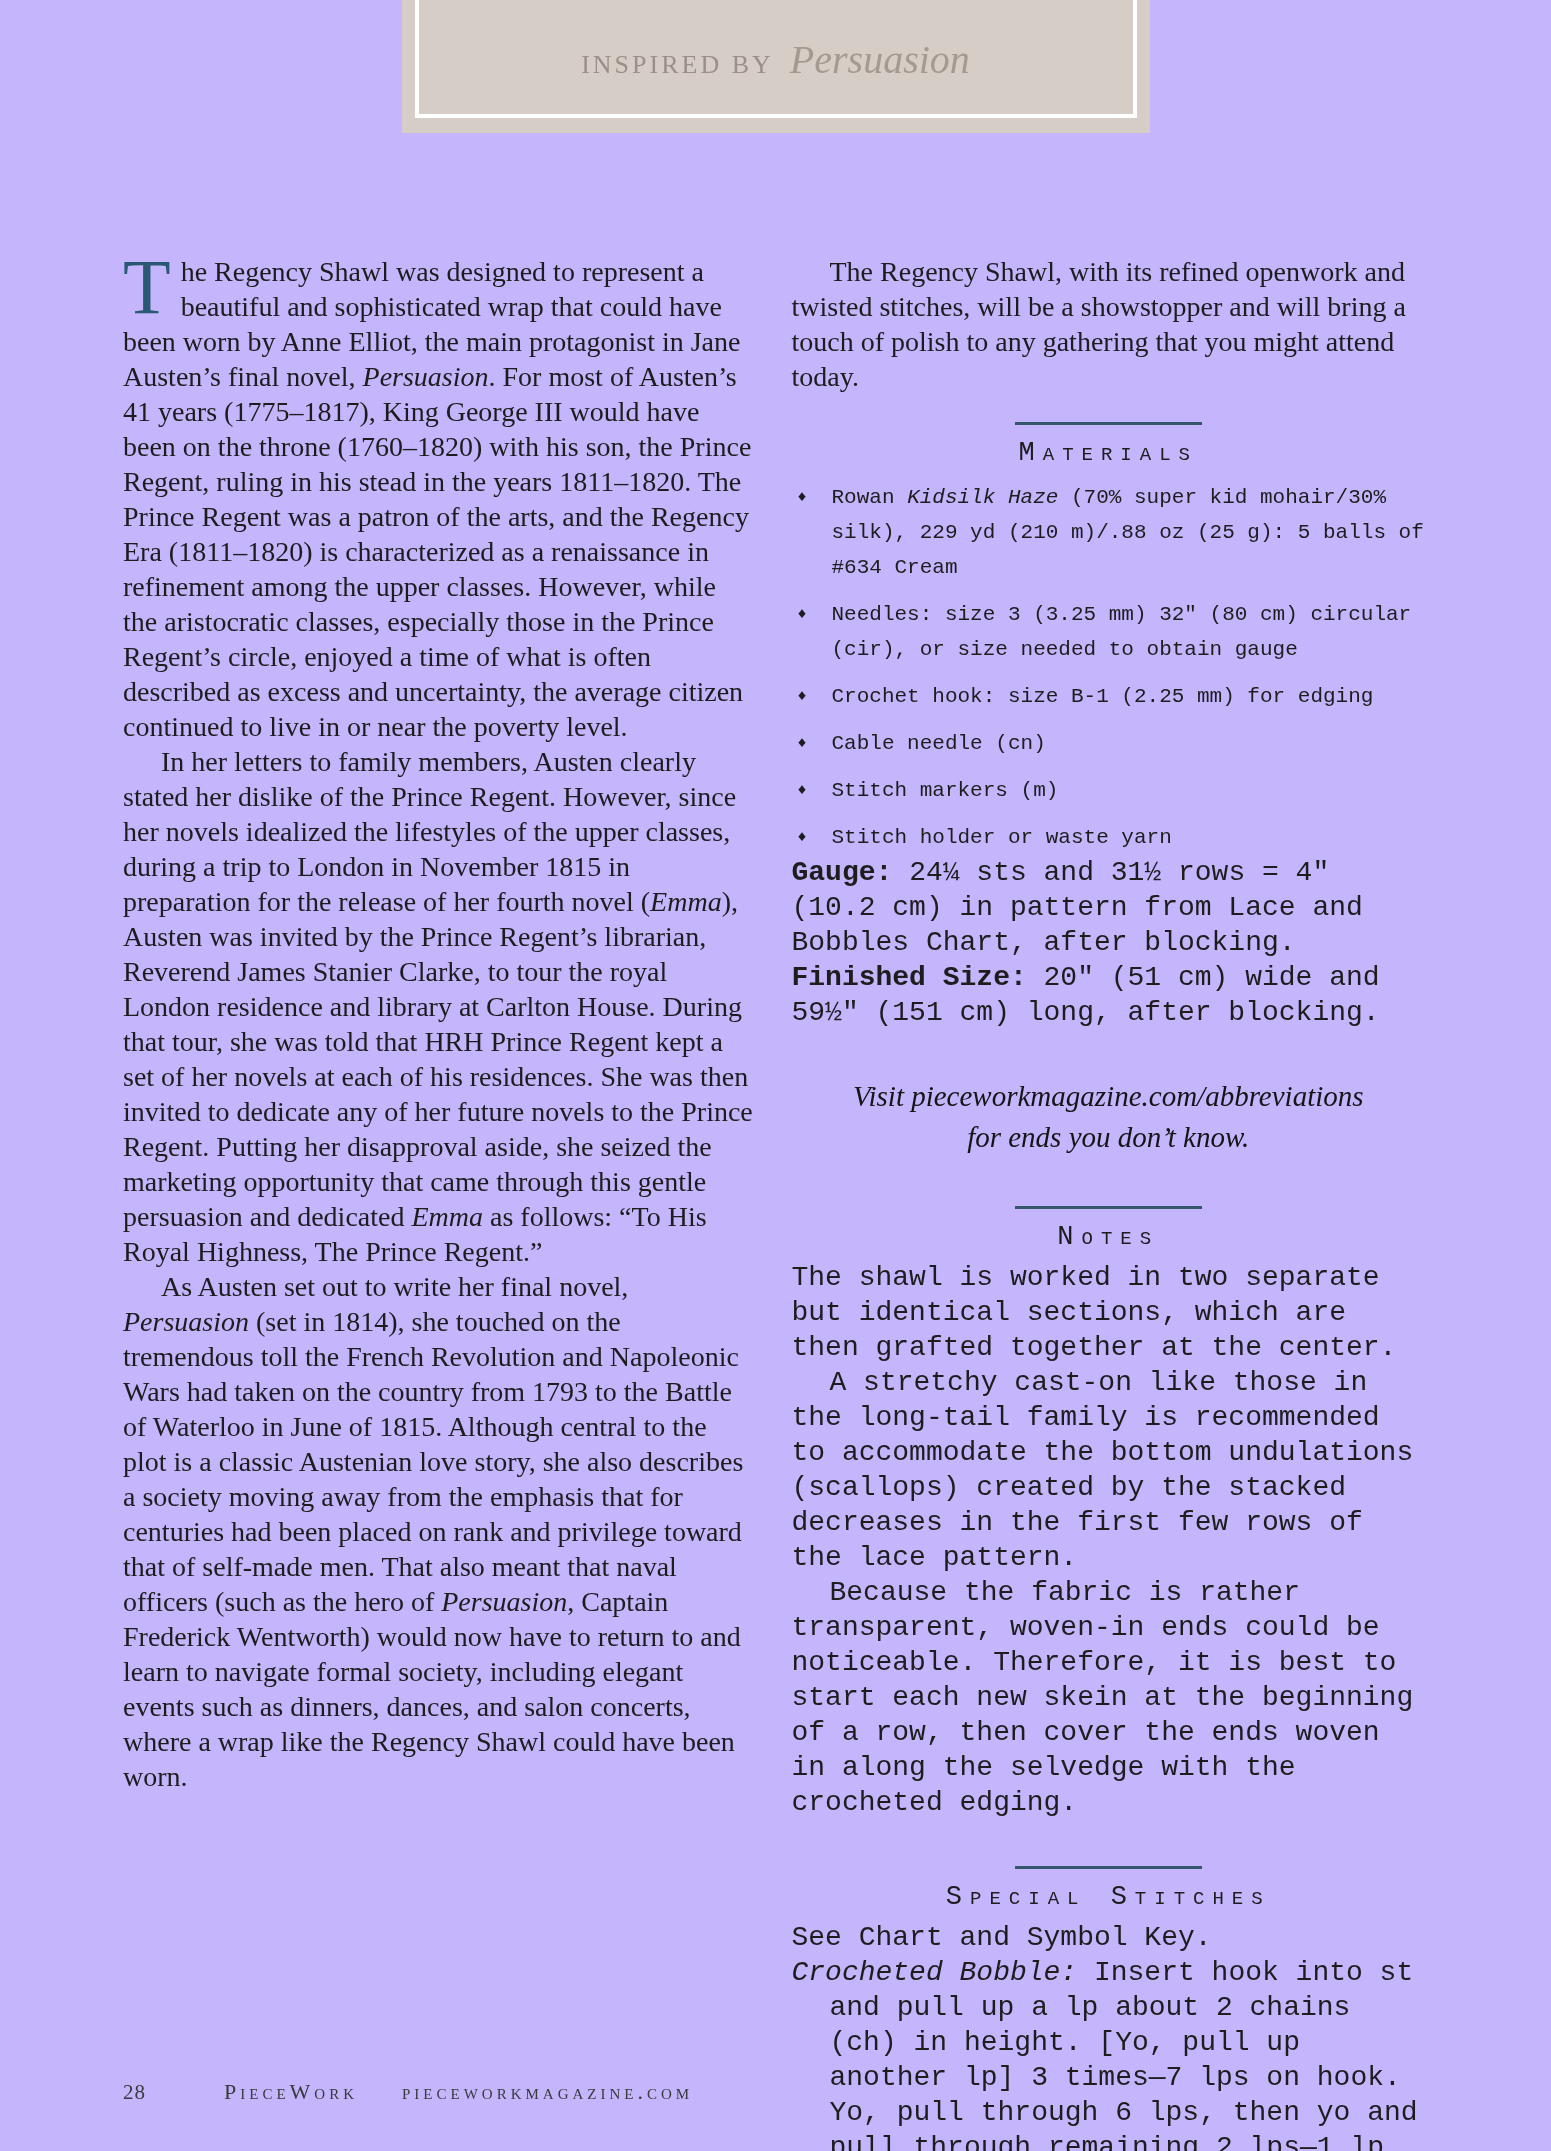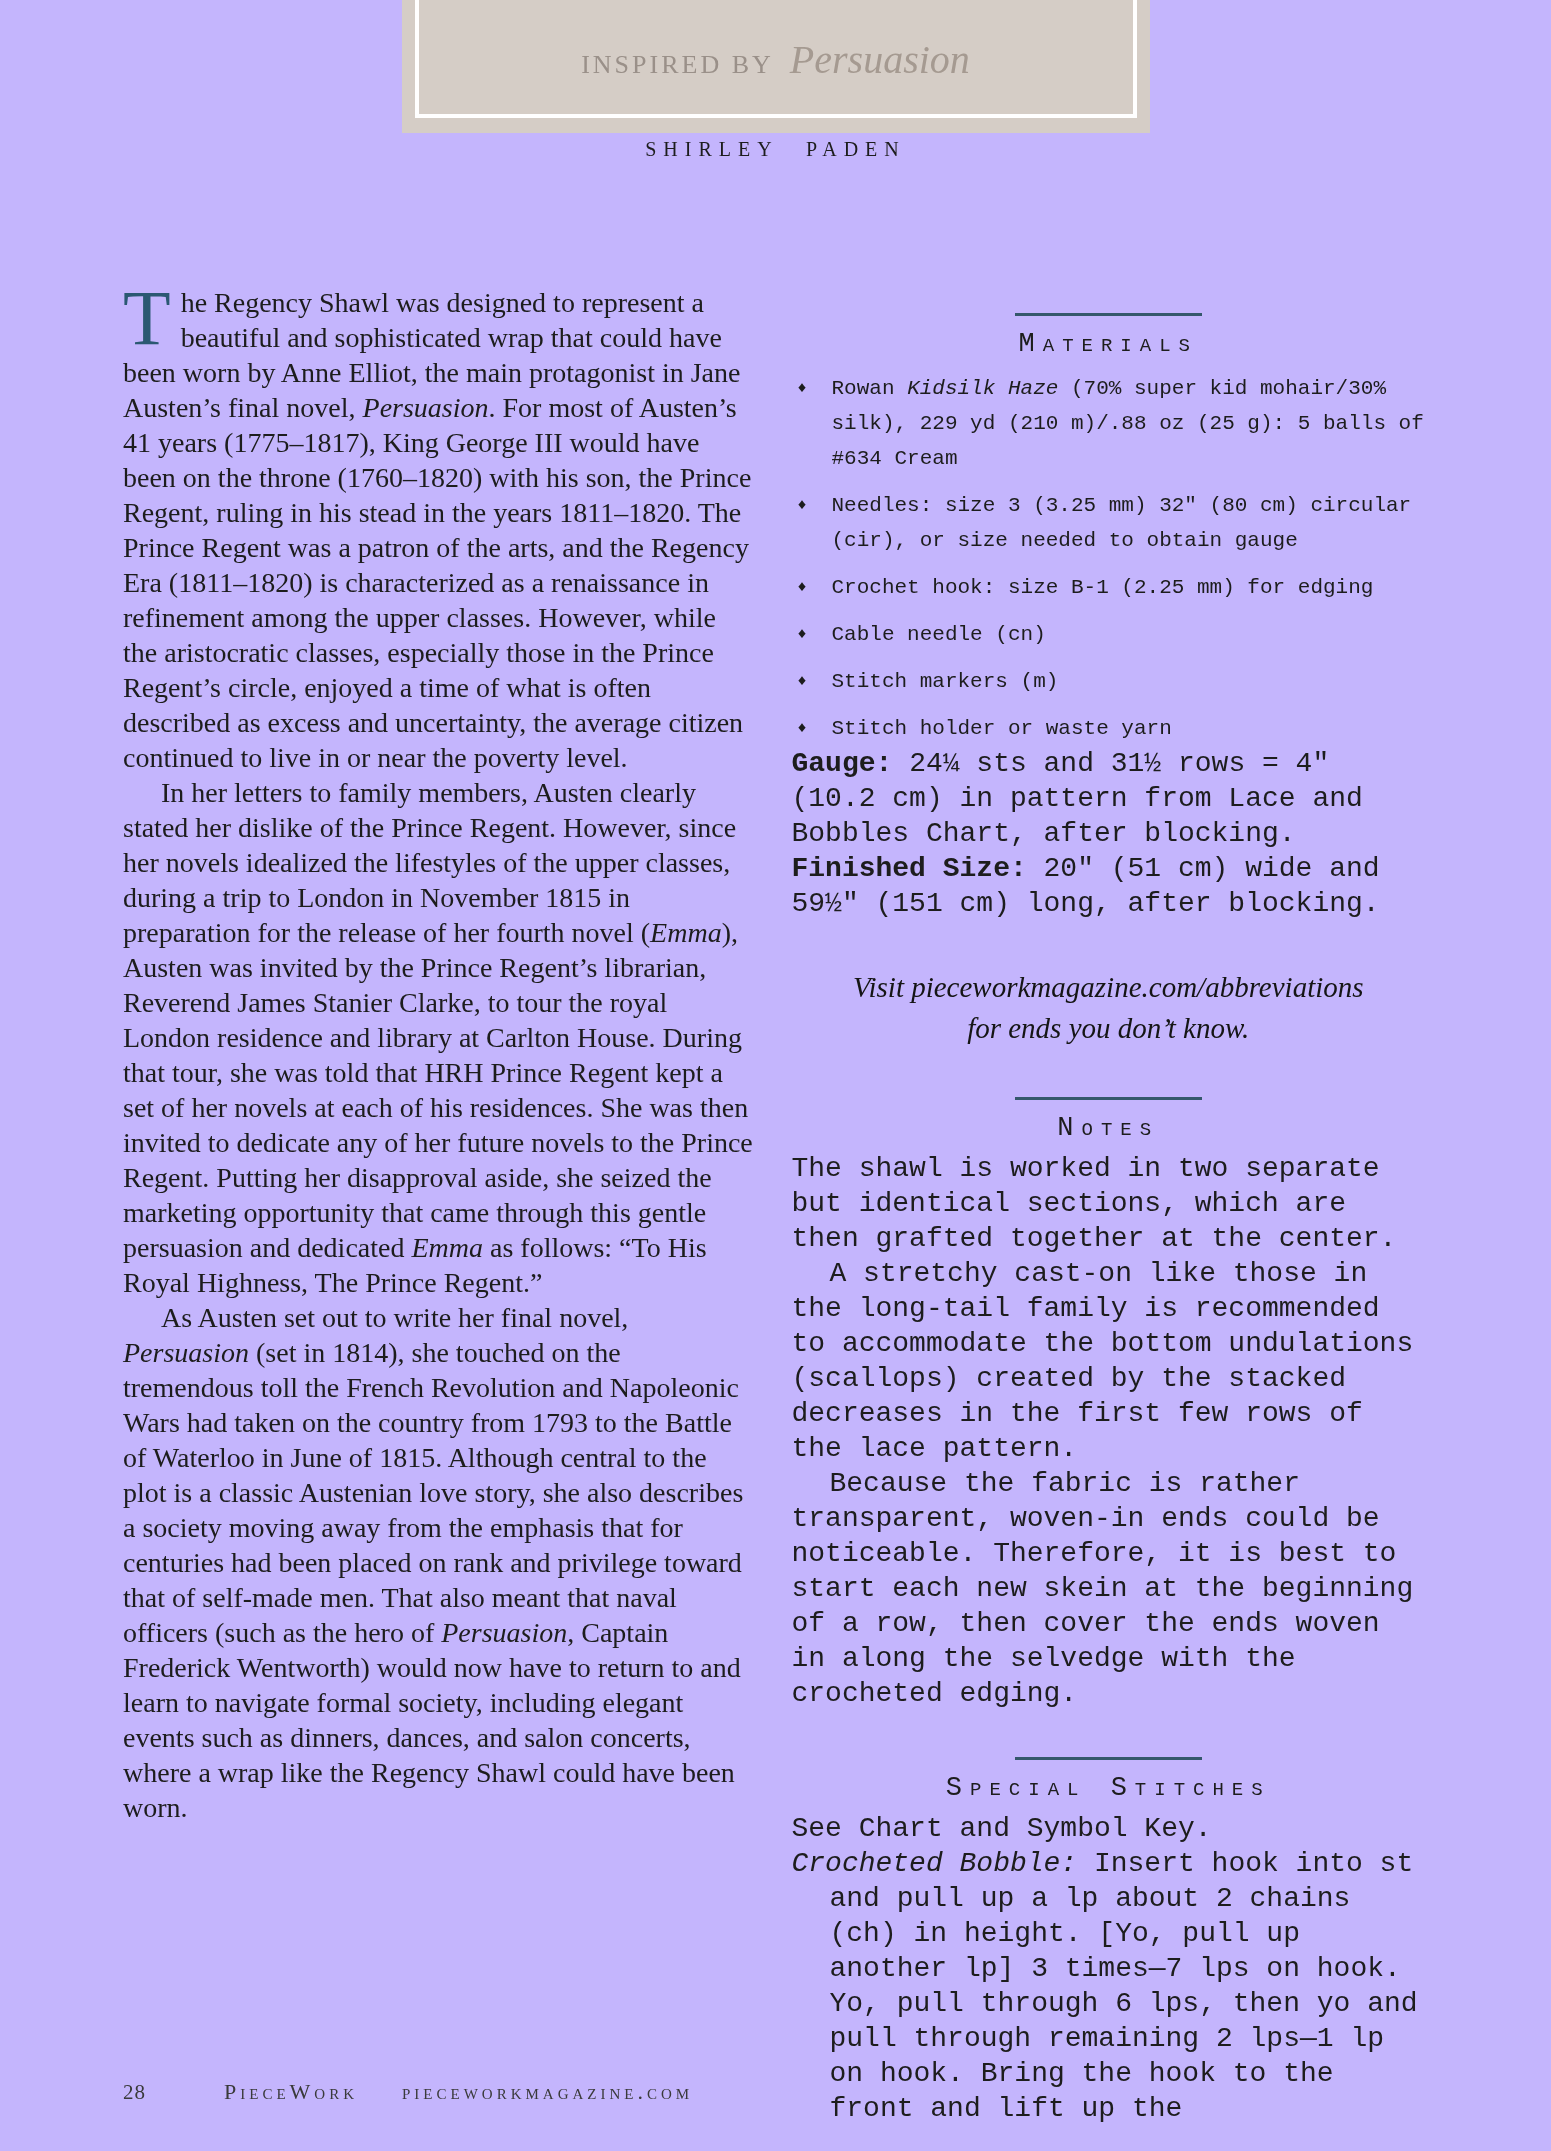--- a/index.html
+++ b/index.html
@@ -127,31 +127,31 @@
 
   <header class="kicker-box">
     <div class="kicker-border"></div>
     <div class="kicker-text">
       <span class="kicker-prefix">INSPIRED BY</span>
       <span class="kicker-script">Persuasion</span>
     </div>
   </header>
 
   <h1 class="title">The Regency Shawl</h1>
-  <div class="byline">SHIRLEY PADEN</div>
 
   <div class="columns">
 
     <div class="col">
       <p class="dropcap"><span>The Regency Shawl was designed to represent a beautiful and sophisticated wrap that could have been worn by Anne Elliot, the main protagonist in Jane Austen’s final novel, </span><span class="it">Persuasion</span><span>. For most of Austen’s 41 years (1775–1817), King George III would have been on the throne (1760–1820) with his son, the Prince Regent, ruling in his stead in the years 1811–1820. The Prince Regent was a patron of the arts, and the Regency Era (1811–1820) is characterized as a renaissance in refinement among the upper classes. However, while the aristocratic classes, especially those in the Prince Regent’s circle, enjoyed a time of what is often described as excess and uncertainty, the average citizen continued to live in or near the poverty level.</span></p>
       <p class="indent"><span>In her letters to family members, Austen clearly stated her dislike of the Prince Regent.  However, since her novels idealized the lifestyles of the upper classes, during a trip to London in November 1815 in preparation for the release of her fourth novel (</span><span class="it">Emma</span><span>), Austen was invited by the Prince Regent’s librarian, Reverend James Stanier Clarke, to tour the royal London residence and library at Carlton House. During that tour, she was told that HRH Prince Regent kept a set of her novels at each of his residences.  She was then invited to dedicate any of her future novels to the Prince Regent. Putting her disapproval aside, she seized the marketing opportunity that came through this gentle persuasion and dedicated </span><span class="it">Emma</span><span> as follows: “To His Royal Highness, The Prince Regent.”</span></p>
       <p class="indent"><span>As Austen set out to write her final novel, </span><span class="it">Persuasion</span><span> (set in 1814), she touched on the tremendous toll the French Revolution and Napoleonic Wars had taken on the country from 1793 to the Battle of Waterloo in June of 1815. Although central to the plot is a classic Austenian love story, she also describes a society moving away from the emphasis that for centuries had been placed on rank and privilege toward that of self-made men. That also meant that naval officers (such as the hero of </span><span class="it">Persuasion</span><span>, Captain Frederick Wentworth) would now have to return to and learn to navigate formal society, including elegant events such as dinners, dances, and salon concerts, where a wrap like the Regency Shawl could have been worn.</span></p>
     </div>
 
     <div class="col">
+      <p class="indent"><span>The Regency Shawl, with its refined openwork and twisted stitches, will be a showstopper and will bring a touch of polish to any gathering that you might attend today.</span></p>
 
       <section class="section">
         <div class="rule"></div>
         <h2 class="sec-head">Materials</h2>
         <ul class="materials">
           <li><span>Rowan </span><span class="it">Kidsilk Haze</span><span> (70% super kid mohair/30% silk), 229 yd (210 m)/.88 oz (25 g): 5 balls of #634 Cream</span></li>
           <li><span>Needles: size 3 (3.25 mm) 32" (80 cm) circular (cir), or size needed to obtain gauge</span></li>
           <li><span>Crochet hook: size B-1 (2.25 mm) for edging</span></li>
           <li><span>Cable needle (cn)</span></li>
           <li><span>Stitch markers (m)</span></li>

